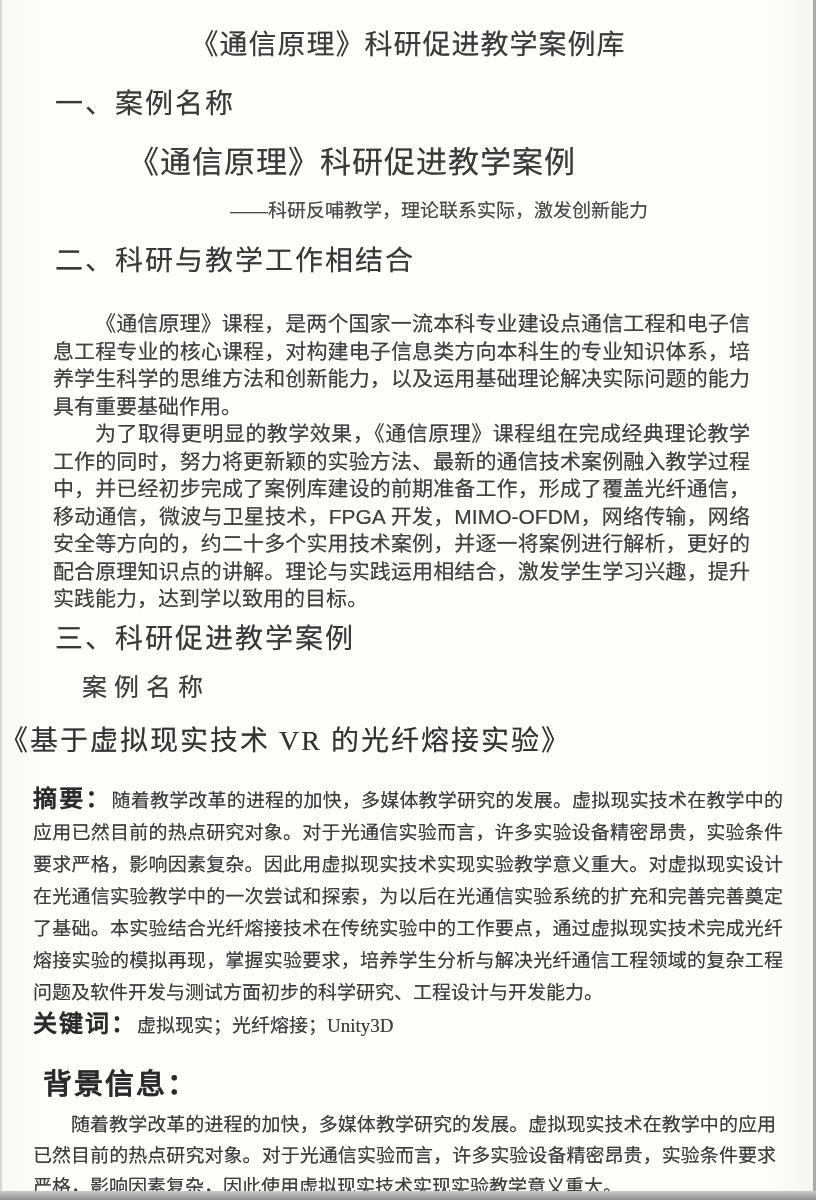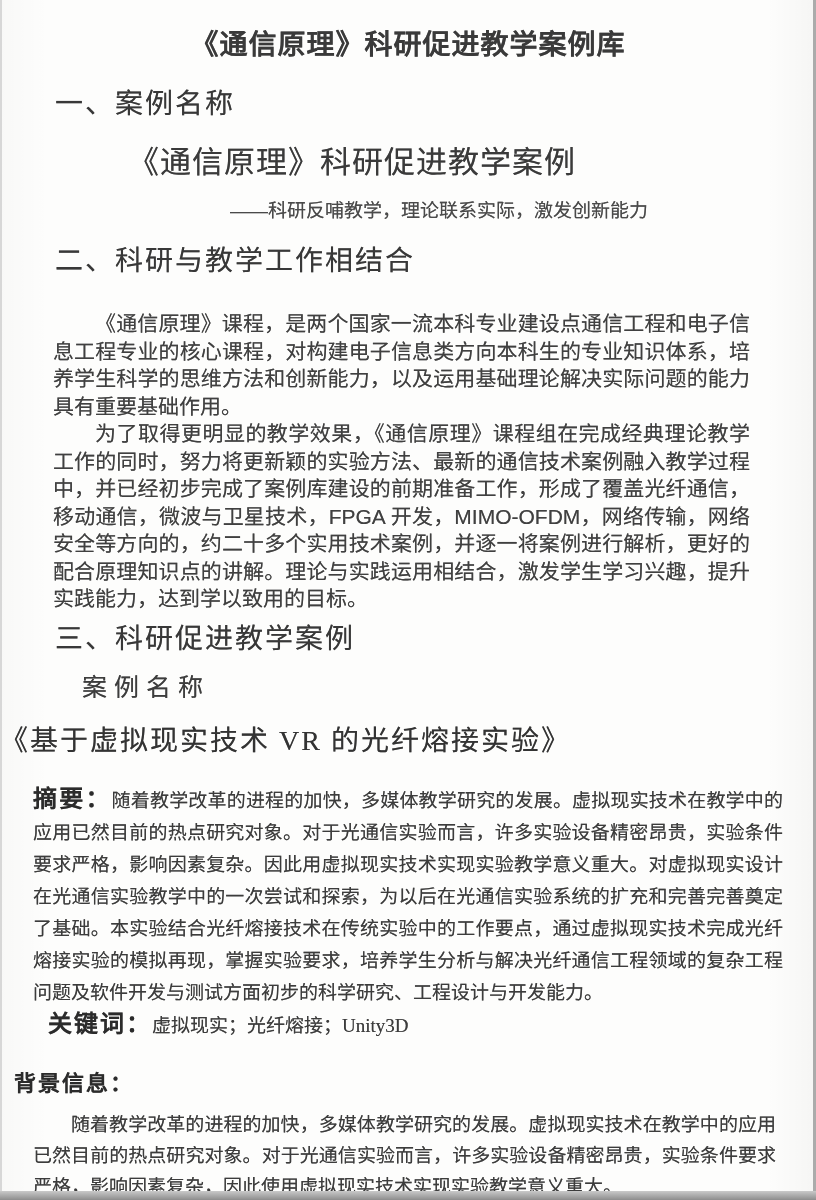--- a/index.html
+++ b/index.html
@@ -30,21 +30,21 @@
   }
   .edge-bottom {
     position: absolute; left: 0; right: 0; bottom: 0; height: 9px;
     background: linear-gradient(#c9c9c9, #8d8d8d);
   }
   .doc-title {
     margin: 0;
     padding-top: 26px;
     font-size: 28px;
     line-height: 38px;
-    font-weight: 700;
+    font-weight: 400;
     text-align: center;
     letter-spacing: 1px;
     color: #3a3a3a;
     font-family: "Liberation Sans", "DejaVu Sans", sans-serif;
   }
   .sec-heading {
     margin: 14px 0 0 55px;
     font-size: 28px;
     font-weight: 400;
     letter-spacing: 2px;
@@ -103,29 +103,29 @@
     text-align: justify;
     color: #3c3c3c;
   }
   .inline-label {
     font-weight: 700;
     font-size: 24px;
     letter-spacing: 2px;
     color: #2b2b2b;
   }
   .keywords {
-    margin: 0 33px 0 48px;
+    margin: 0 33px 0 33px;
     font-size: 19px;
     line-height: 30px;
     color: #3c3c3c;
     font-family: Liberation Serif, serif;
   }
   .bg-heading {
-    margin: 28px 0 0 14px;
-    font-size: 22px;
+    margin: 28px 0 0 43px;
+    font-size: 29px;
     line-height: 30px;
     font-weight: 700;
     letter-spacing: 2px;
     color: #2b2b2b;
   }
   .bg-para {
     margin: 10px 40px 0 33px;
     font-size: 19px;
     line-height: 31px;
     text-align: justify;

